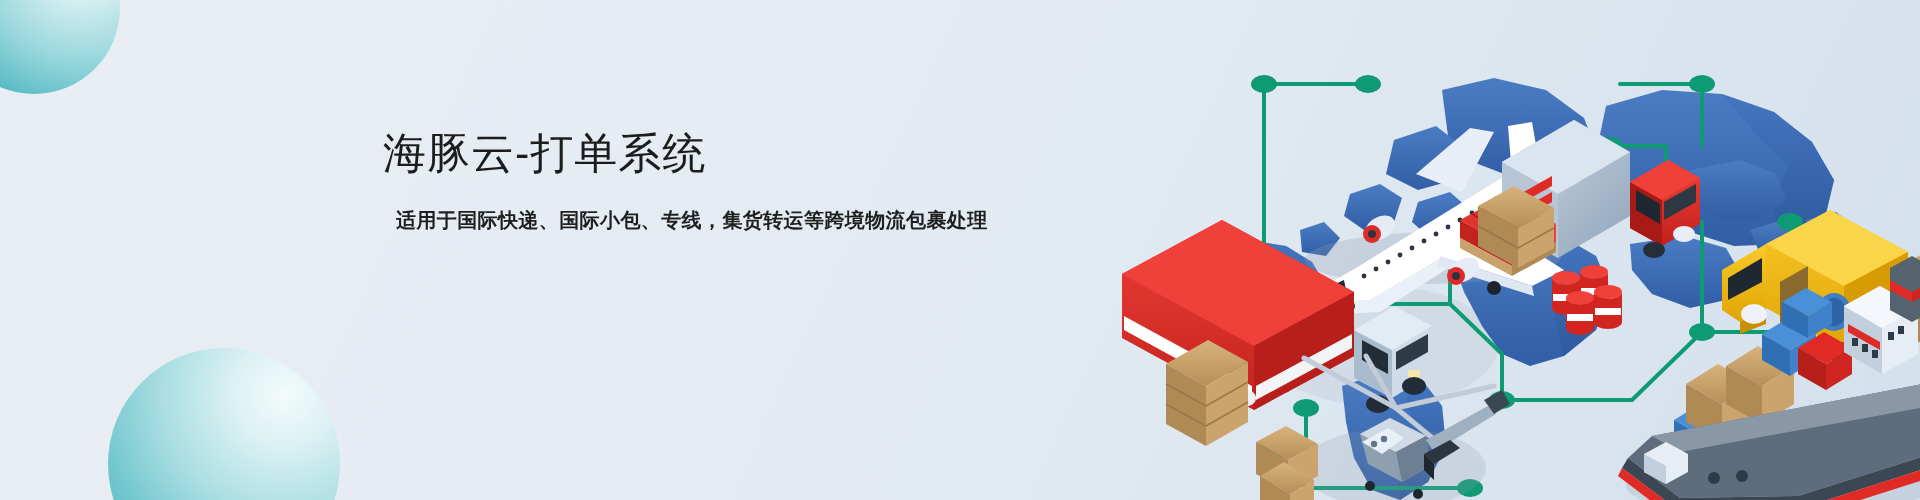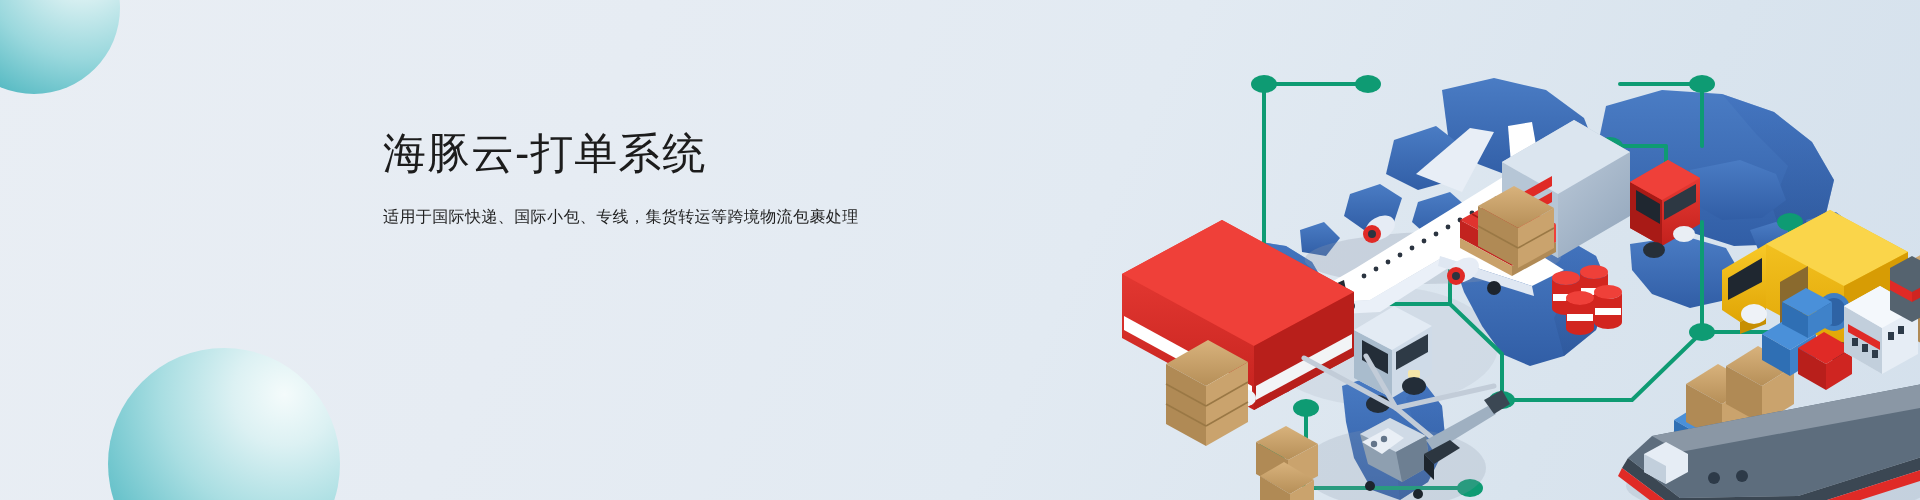--- a/index.html
+++ b/index.html
@@ -22,22 +22,22 @@
     left:108px;top:348px;width:232px;height:232px;
     background:radial-gradient(circle at 76% 20%, #f4fbfb 0%, #dcf1f3 20%, #a9dee2 48%, #6cc4cc 76%, #48b2bc 100%);
   }
   
   .copy{position:absolute;left:383px;top:128px;width:740px;}
   .headline{
     font-size:43px;line-height:1.18;font-weight:400;color:#1c1c1c;
     letter-spacing:1px;margin:0 0 26px 0;white-space:nowrap;
   }
   .subline{
-    font-size:16px;line-height:1.5;font-weight:400;color:#1f1f1f;
-    letter-spacing:.4px;margin:0;white-space:nowrap;
+    font-size:20px;line-height:1.5;font-weight:700;color:#1f1f1f;
+    letter-spacing:.4px;margin:13px;white-space:nowrap;
   }
   
   .art{position:absolute;right:-6px;top:-6px;width:900px;height:512px;}
   .art svg{display:block;width:100%;height:100%;}
 </style>
 </head>
 <body>
 
 <div class="banner">
 

